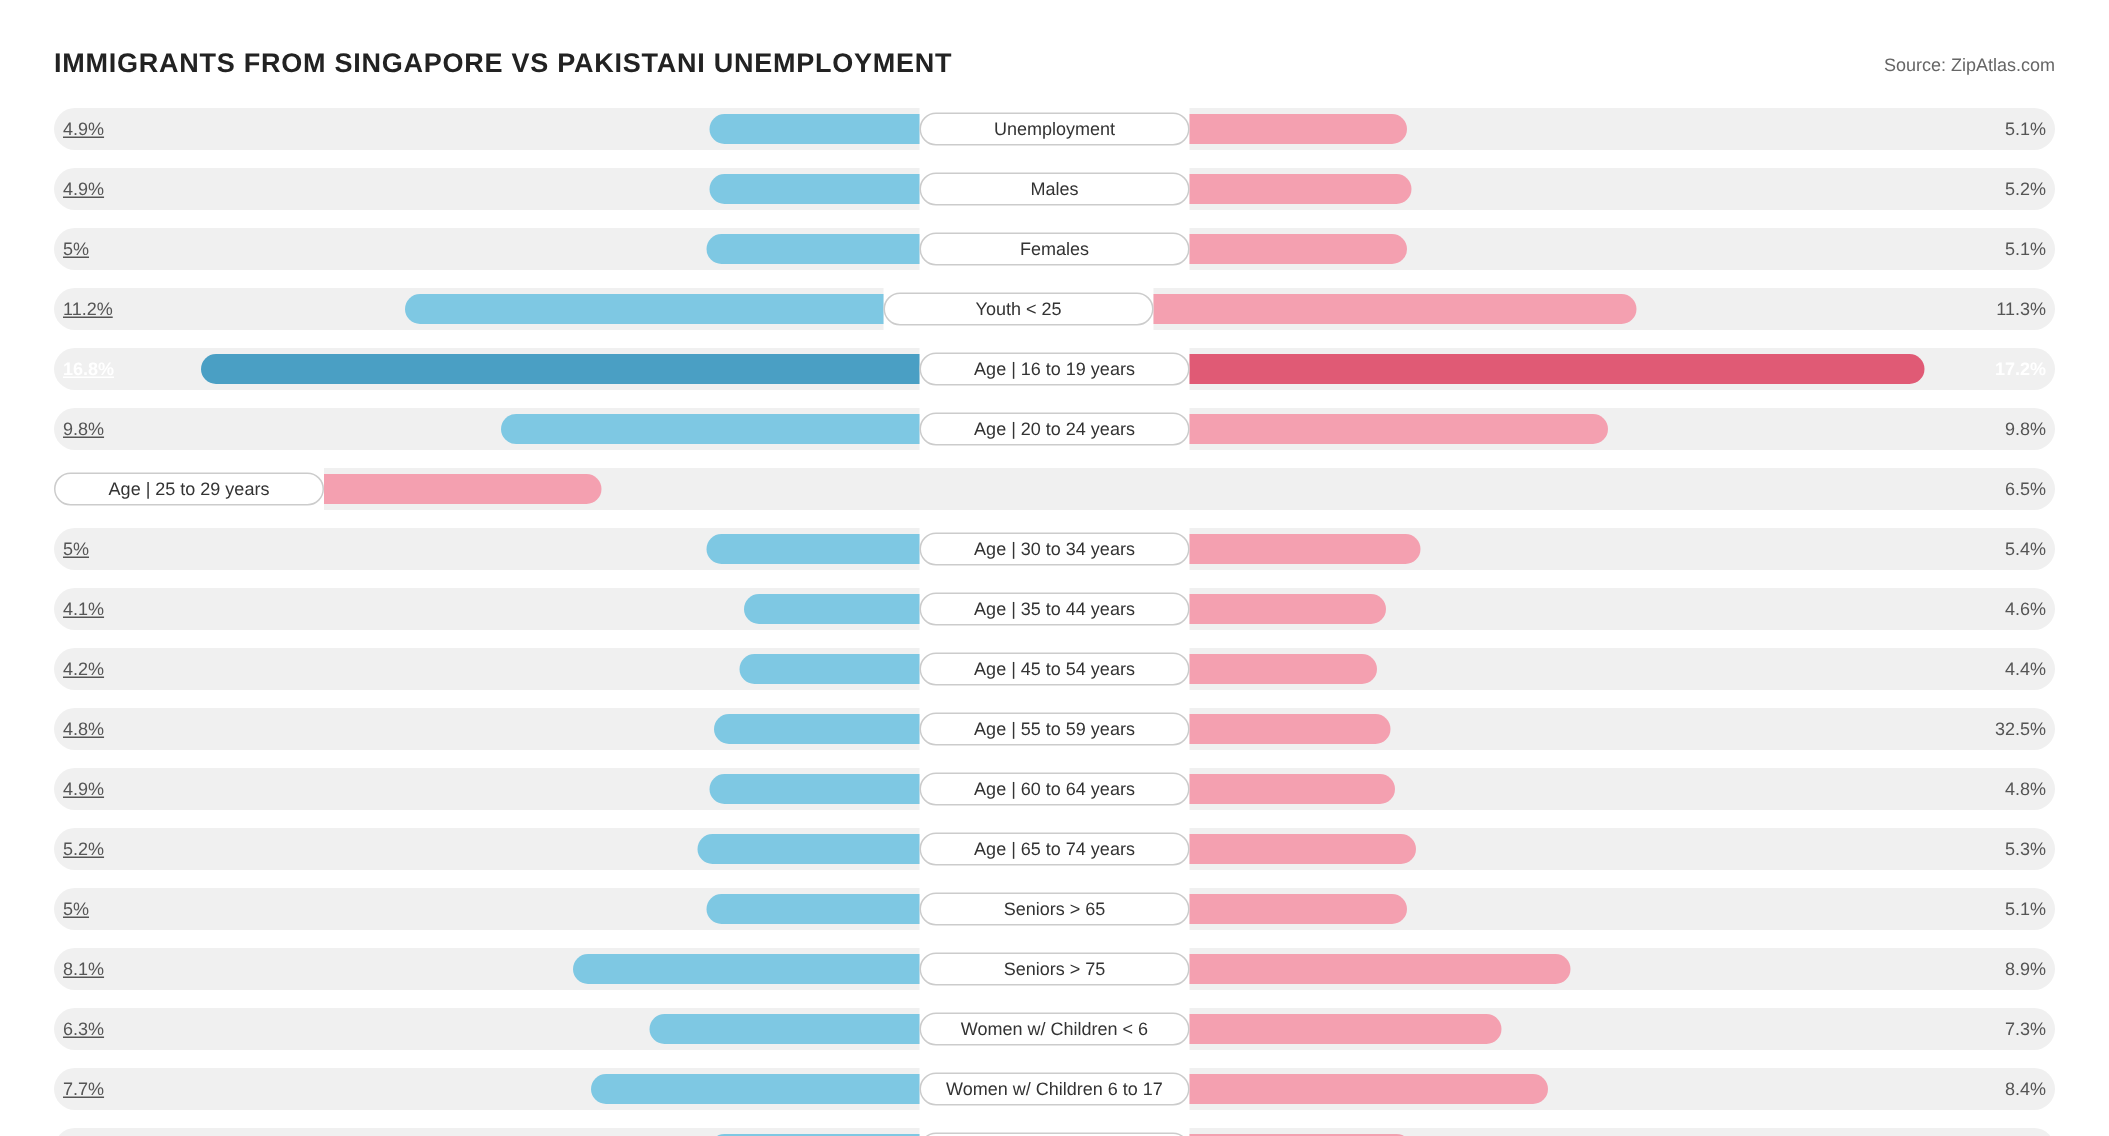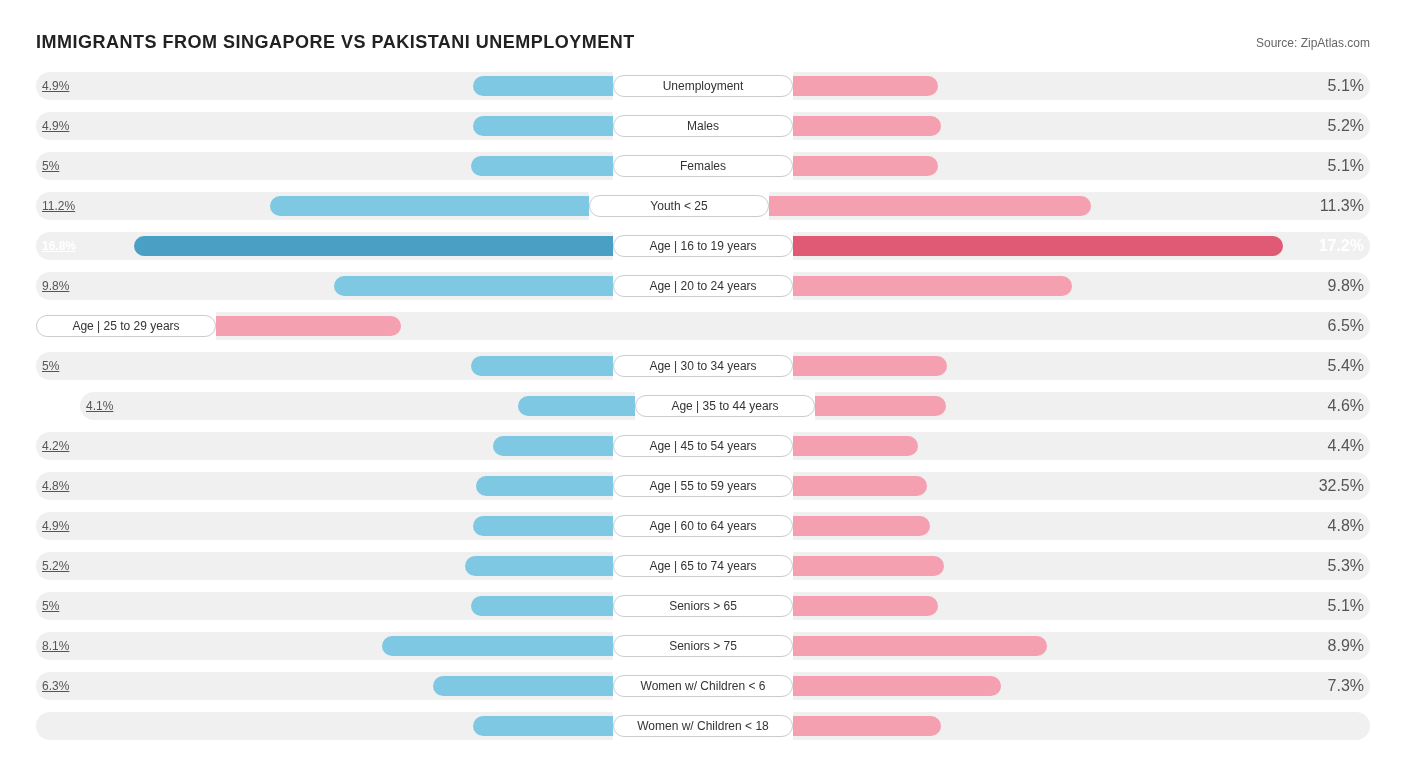--- a/index.html
+++ b/index.html
@@ -105,21 +105,21 @@
       font-size: 12px;
       color: #555;
       top: 50%;
       transform: translateY(-50%);
       white-space: nowrap;
       text-decoration: underline;
     }
     .rval {
       position: absolute;
       right: 6px;
-      font-size: 16px;
+      font-size: 12px;
       color: #555;
       top: 50%;
       transform: translateY(-50%);
       white-space: nowrap;
     }
     
     .lbar-highlight {
       background: #4a9fc4;
     }
     .rbar-highlight {
@@ -222,21 +222,21 @@
           <div class="lbar" style="width: 142.5px;"></div>
           <div class="lval">5%</div>
         </div>
         <div class="mid-label-box">Age | 30 to 34 years</div>
         <div class="half-right" style="flex: 1 1 0%;">
           <div class="rbar" style="width: 153.9px;"></div>
           <div class="rval">5.4%</div>
         </div>
       </div>
       <div class="full-row-wrap">
-        <div class="half-left" style="flex: 1 1 0%; margin-left: 44px;">
+        <div class="half-left" style="flex: 1 1 0%;">
           <div class="lbar" style="width: 116.85px;"></div>
           <div class="lval">4.1%</div>
         </div>
         <div class="mid-label-box">Age | 35 to 44 years</div>
         <div class="half-right" style="flex: 1 1 0%;">
           <div class="rbar" style="width: 131.1px;"></div>
           <div class="rval">4.6%</div>
         </div>
       </div>
       <div class="full-row-wrap">
@@ -307,20 +307,31 @@
       </div>
       <div class="full-row-wrap">
         <div class="half-left" style="flex: 1 1 0%;">
           <div class="lbar" style="width: 179.55px;"></div>
           <div class="lval">6.3%</div>
         </div>
         <div class="mid-label-box">Women w/ Children &lt; 6</div>
         <div class="half-right" style="flex: 1 1 0%;">
           <div class="rbar" style="width: 208.05px;"></div>
           <div class="rval">7.3%</div>
+        </div>
+      </div>
+      <div class="full-row-wrap">
+        <div class="half-left" style="flex: 1 1 0%;">
+          <div class="lbar" style="width: 219.45px;"></div>
+          <div class="lval">7.7%</div>
+        </div>
+        <div class="mid-label-box">Women w/ Children 6 to 17</div>
+        <div class="half-right" style="flex: 1 1 0%;">
+          <div class="rbar" style="width: 239.4px;"></div>
+          <div class="rval">8.4%</div>
         </div>
       </div>
       <div class="full-row-wrap">
         <div class="half-left" style="flex: 1 1 0%;">
           <div class="lbar" style="width: 139.65px;"></div>
         </div>
         <div class="mid-label-box">Women w/ Children &lt; 18</div>
         <div class="half-right" style="flex: 1 1 0%;">
           <div class="rbar" style="width: 148.2px;"></div>
         </div>

